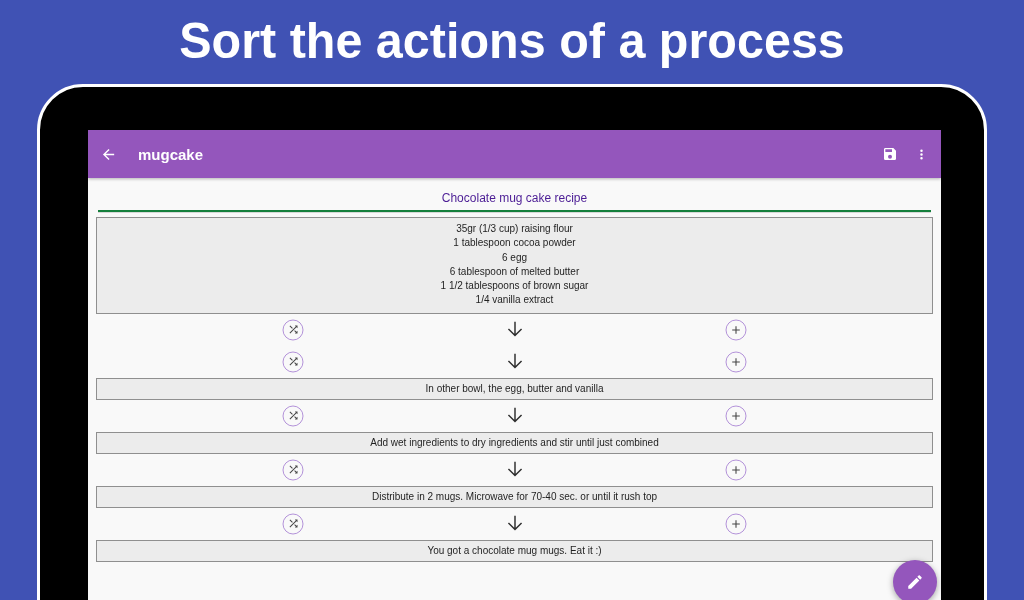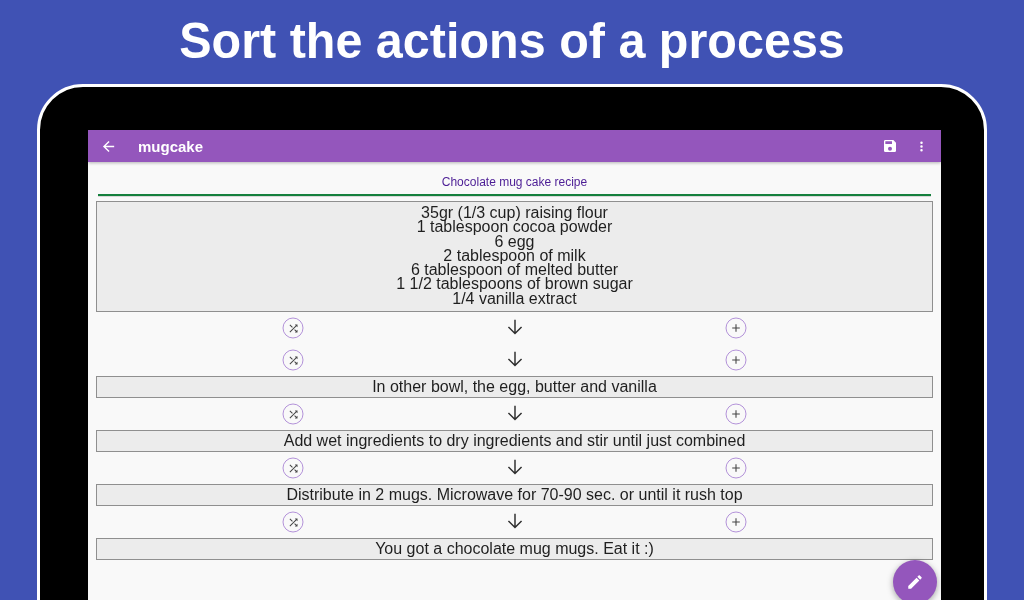--- a/index.html
+++ b/index.html
@@ -17,37 +17,37 @@
   .tablet{
     position:absolute;left:37px;top:84px;width:950px;height:700px;
     background:#000;border:3px solid #fff;border-radius:46px;
     box-sizing:border-box;
   }
   .screen{
     position:absolute;left:48px;top:43px;width:853px;height:620px;
     background:#f9f9f9;overflow:hidden;
   }
   .toolbar{
-    height:32px;background:#9456BC;display:flex;align-items:center;
+    height:48px;background:#9456BC;display:flex;align-items:center;
     padding:0 12px;box-shadow:0 1px 3px rgba(0,0,0,.28);position:relative;z-index:2;
   }
   .toolbar .icon-btn{display:flex;align-items:center;justify-content:center;cursor:pointer;}
   .toolbar-title{color:#fff;font-size:15px;font-weight:700;margin-left:21px;}
   .toolbar-spacer{flex:1;}
   .toolbar .save{margin-right:16px;}
   .content{position:relative;}
   .recipe-field{
     margin:0 10px;padding:13px 0 5px;text-align:center;
     font-size:12px;color:#4c1d95;
     border-bottom:2px solid #15803d;box-shadow:0 1px 0 #d8d8d8;
     cursor:text;
   }
   .node{
     margin:0 8px;background:#ececec;border:1px solid #8f8f8f;
-    text-align:center;font-size:16px;color:#1f1f1f;cursor:text;
+    text-align:center;font-size:10px;color:#1f1f1f;cursor:text;
   }
   .ingredients{margin-top:5px;padding:4px 0 5px;}
   .ing-line{line-height:14.3px;}
   .connector{height:32px;position:relative;}
   .circle-btn{
     position:absolute;top:50%;width:19px;height:19px;
     transform:translate(-50%,-50%);
     border:1.5px solid #b392d9;border-radius:50%;
     display:flex;align-items:center;justify-content:center;cursor:pointer;
     background:transparent;
@@ -97,21 +97,20 @@
 
     <div class="content">
       <div class="recipe-field">
         <span>Chocolate mug cake recipe</span>
       </div>
 
       <div class="node ingredients" id="ingredients-node">
           <div class="ing-line">35gr (1/3 cup) raising flour</div>
           <div class="ing-line">1 tablespoon cocoa powder</div>
           <div class="ing-line">6 egg</div>
-          <div class="ing-line">2 tablespoon of milk</div>
           <div class="ing-line">6 tablespoon of melted butter</div>
           <div class="ing-line">1 1/2 tablespoons of brown sugar</div>
           <div class="ing-line">1/4 vanilla extract</div>
         </div>
 
       <div id="flow">
   <div class="connector">
     <span class="circle-btn swap-btn">
       <svg width="12" height="12" viewBox="0 0 24 24">
                 <path fill="#444444" d="M14.83,13.41L13.42,14.82L16.55,17.95L14.5,20H20V14.5L17.96,16.54L14.83,13.41M14.5,4L16.54,6.04L4,18.59L5.41,20L17.96,7.46L20,9.5V4M10.59,9.17L5.41,4L4,5.41L9.17,10.58L10.59,9.17Z"></path>
@@ -177,21 +176,21 @@
       <svg width="22" height="27" viewBox="0 0 24 24">
                 <path fill="#2e2e2e" d="M11.2,3H12.8V16.17L18.59,10.38L19.7,11.5L12,19.2L4.3,11.5L5.41,10.38L11.2,16.17V3Z"></path>
               </svg>
     </span>
     <span class="circle-btn add-btn">
       <svg width="13" height="13" viewBox="0 0 24 24">
                 <path fill="#444444" d="M19,13H13V19H11V13H5V11H11V5H13V11H19V13Z"></path>
               </svg>
     </span>
   </div>
-  <div class="node step">Distribute in 2 mugs. Microwave for 70-90 sec. or until it rush top</div>
+  <div class="node step">Distribute in 2 mugs. Microwave for 70-40 sec. or until it rush top</div>
 
   <div class="connector">
     <span class="circle-btn swap-btn">
       <svg width="12" height="12" viewBox="0 0 24 24">
                 <path fill="#444444" d="M14.83,13.41L13.42,14.82L16.55,17.95L14.5,20H20V14.5L17.96,16.54L14.83,13.41M14.5,4L16.54,6.04L4,18.59L5.41,20L17.96,7.46L20,9.5V4M10.59,9.17L5.41,4L4,5.41L9.17,10.58L10.59,9.17Z"></path>
               </svg>
     </span>
     <span class="down-arrow">
       <svg width="22" height="27" viewBox="0 0 24 24">
                 <path fill="#2e2e2e" d="M11.2,3H12.8V16.17L18.59,10.38L19.7,11.5L12,19.2L4.3,11.5L5.41,10.38L11.2,16.17V3Z"></path>

